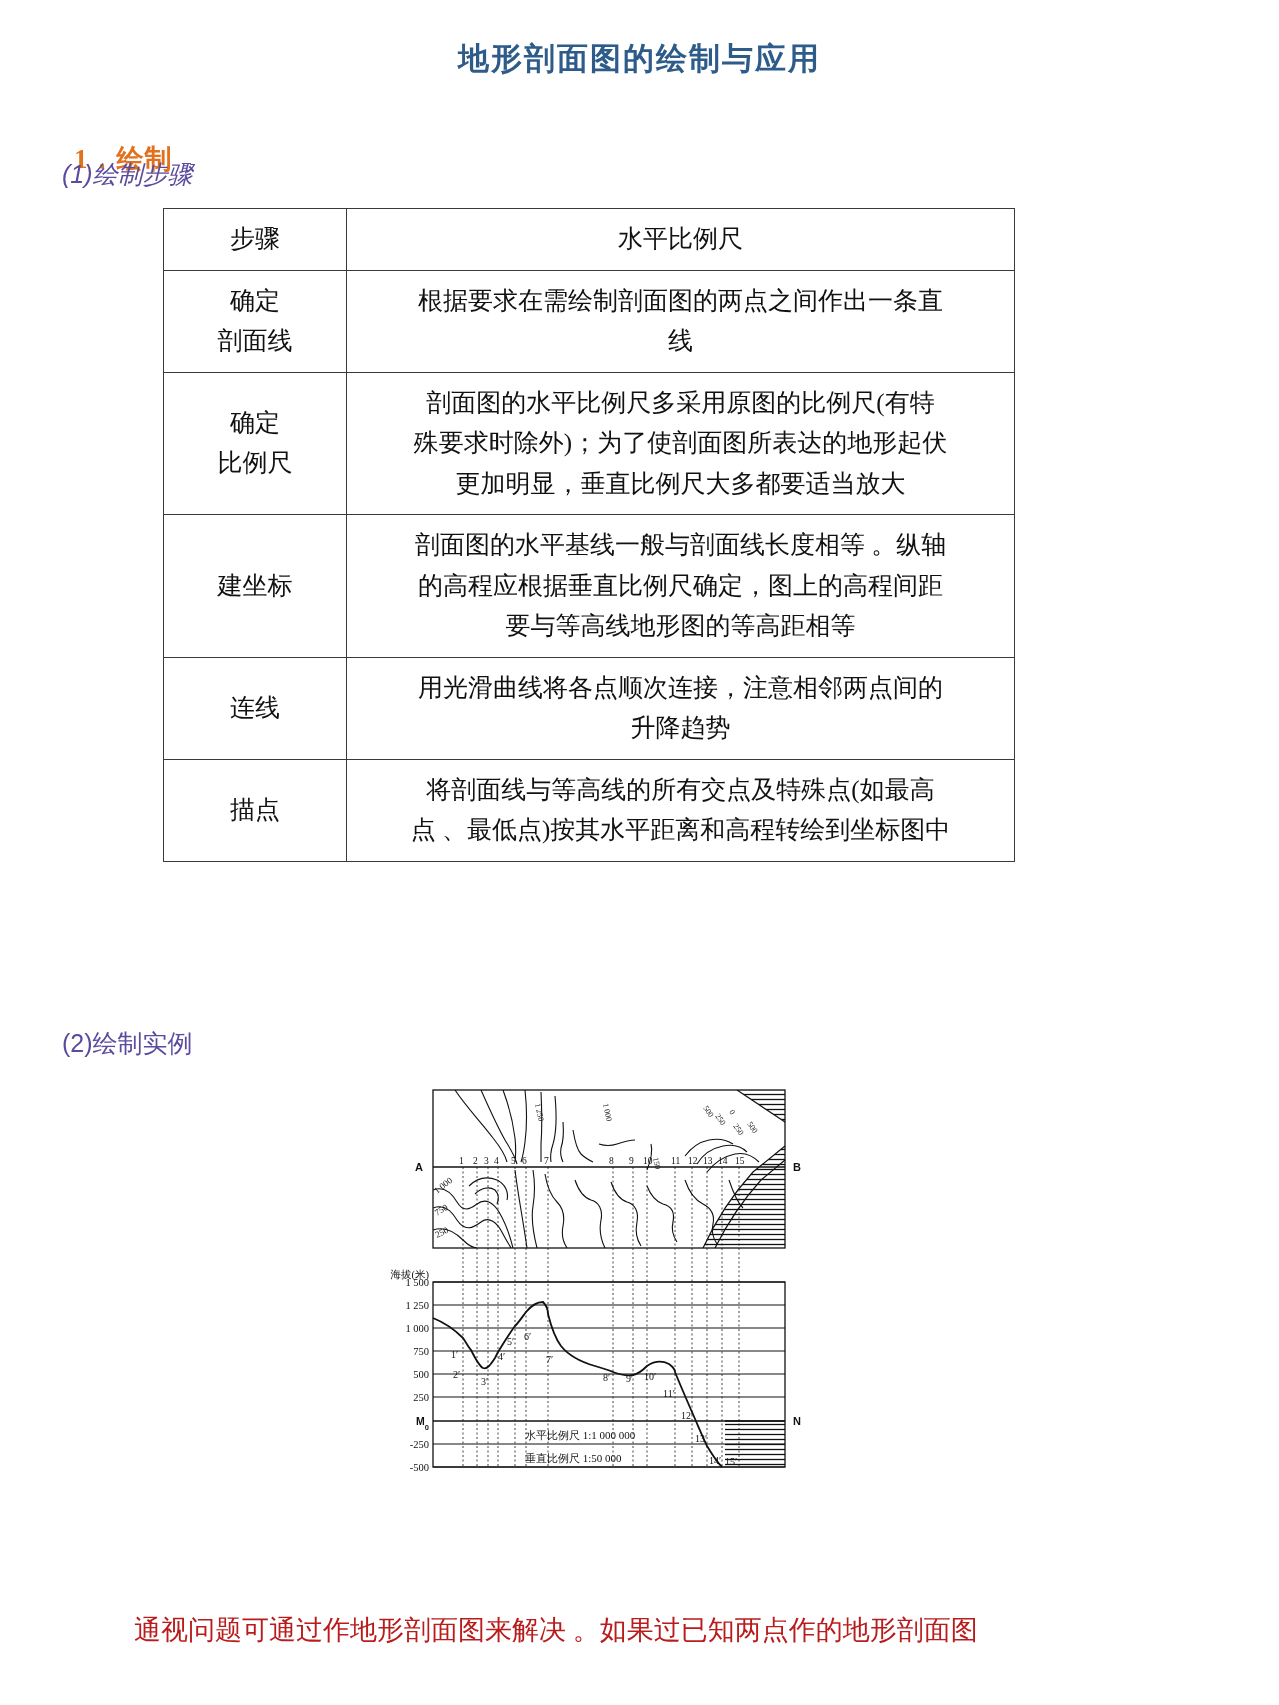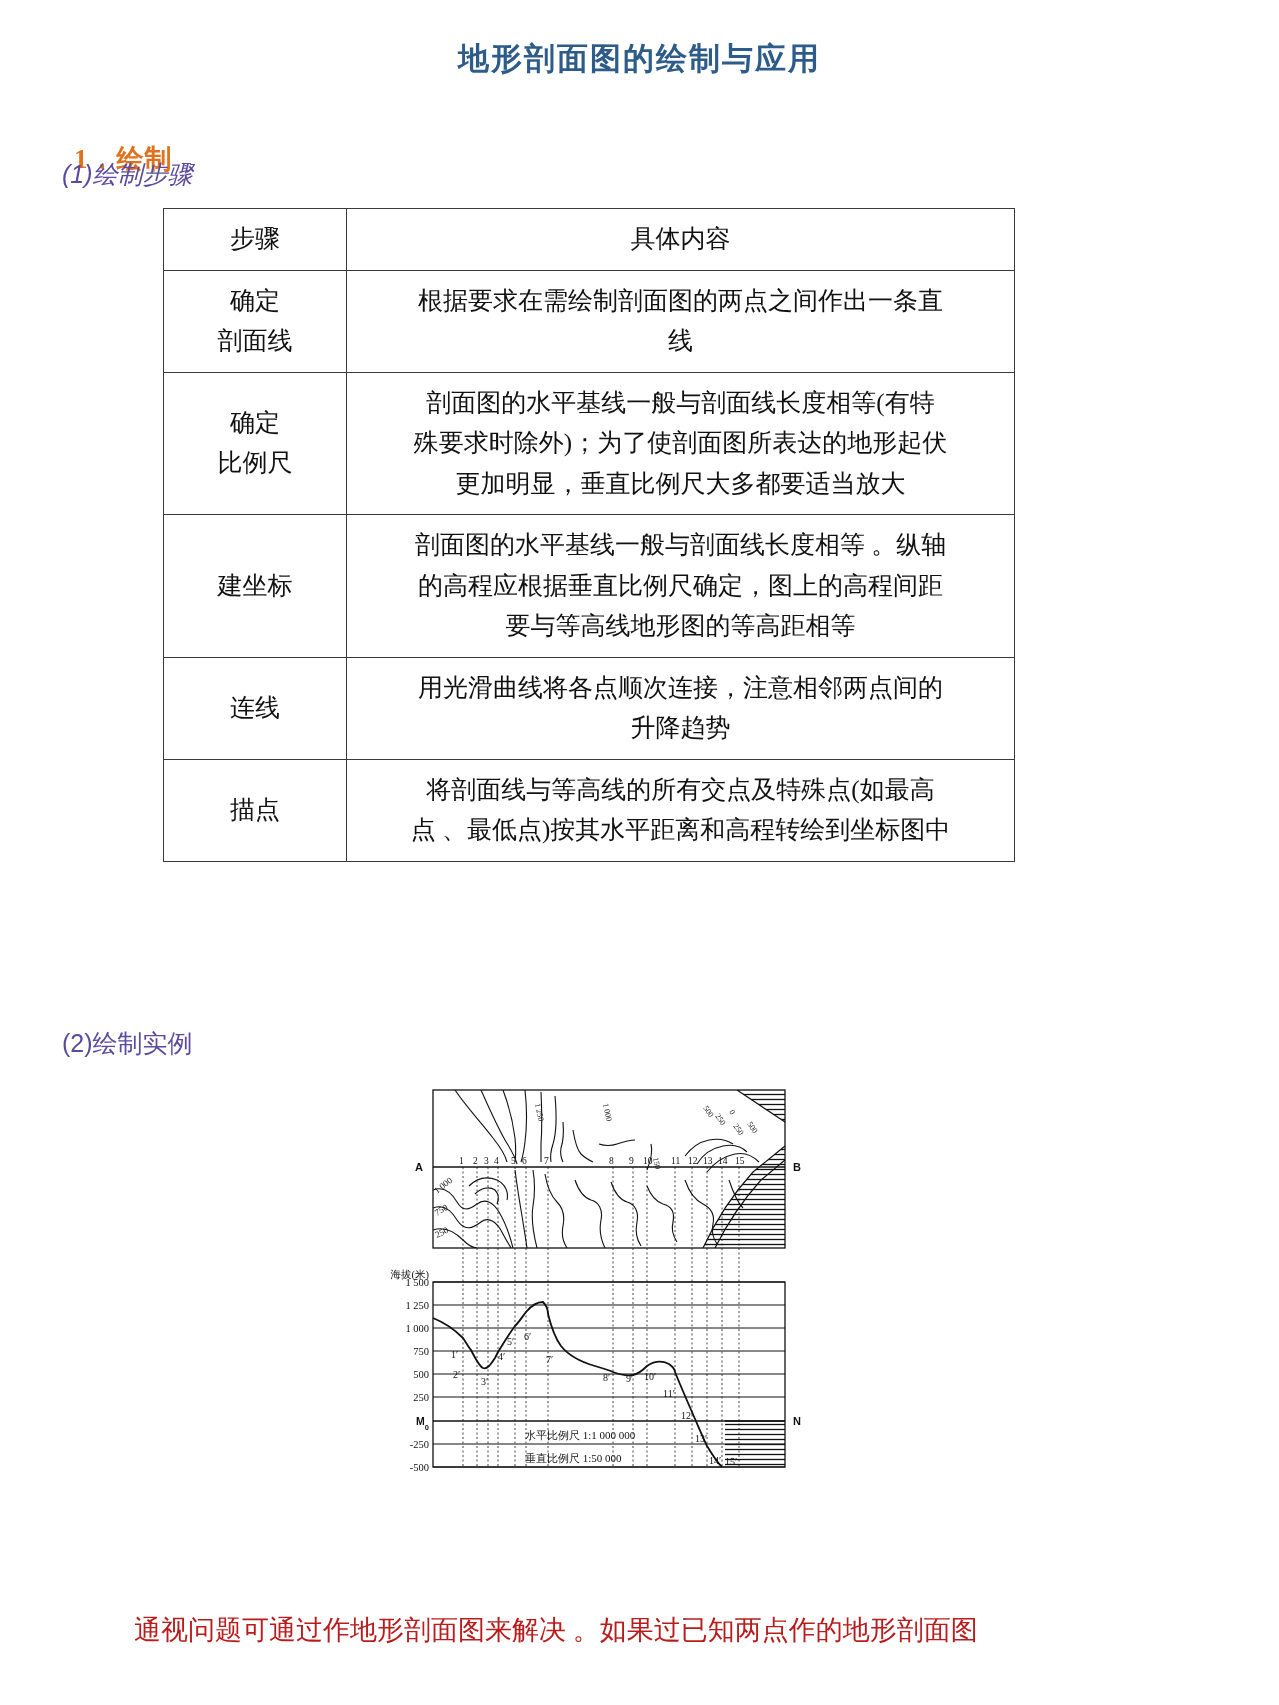--- a/index.html
+++ b/index.html
@@ -59,39 +59,39 @@
 
   <div class="doc-title">地形剖面图的绘制与应用</div>
 
   <div class="h-orange" id="sec1">1．绘制</div>
   <div class="h-purple" id="sub1">(1)绘制步骤</div>
 
   <table class="steps">
     <tbody>
       <tr>
         <td class="step">步骤</td>
-        <td class="detail">具体内容</td>
+        <td class="detail">水平比例尺</td>
       </tr>
       <tr>
         <td class="step step-lines">
           <span>确定</span>
           <span>剖面线</span>
         </td>
         <td class="detail">
           <span>根据要求在需绘制剖面图的两点之间作出一条直</span>
           <span style="display:block">线</span>
         </td>
       </tr>
       <tr>
         <td class="step step-lines">
           <span>确定</span>
           <span>比例尺</span>
         </td>
         <td class="detail">
-          <span style="display:block">剖面图的水平基线一般与剖面线长度相等(有特</span>
+          <span style="display:block">剖面图的水平比例尺多采用原图的比例尺(有特</span>
           <span style="display:block">殊要求时除外)；为了使剖面图所表达的地形起伏</span>
           <span style="display:block">更加明显，垂直比例尺大多都要适当放大</span>
         </td>
       </tr>
       <tr>
         <td class="step step-lines">
           <span>建坐标</span>
         </td>
         <td class="detail">
           <span style="display:block">剖面图的水平基线一般与剖面线长度相等 。纵轴</span>

